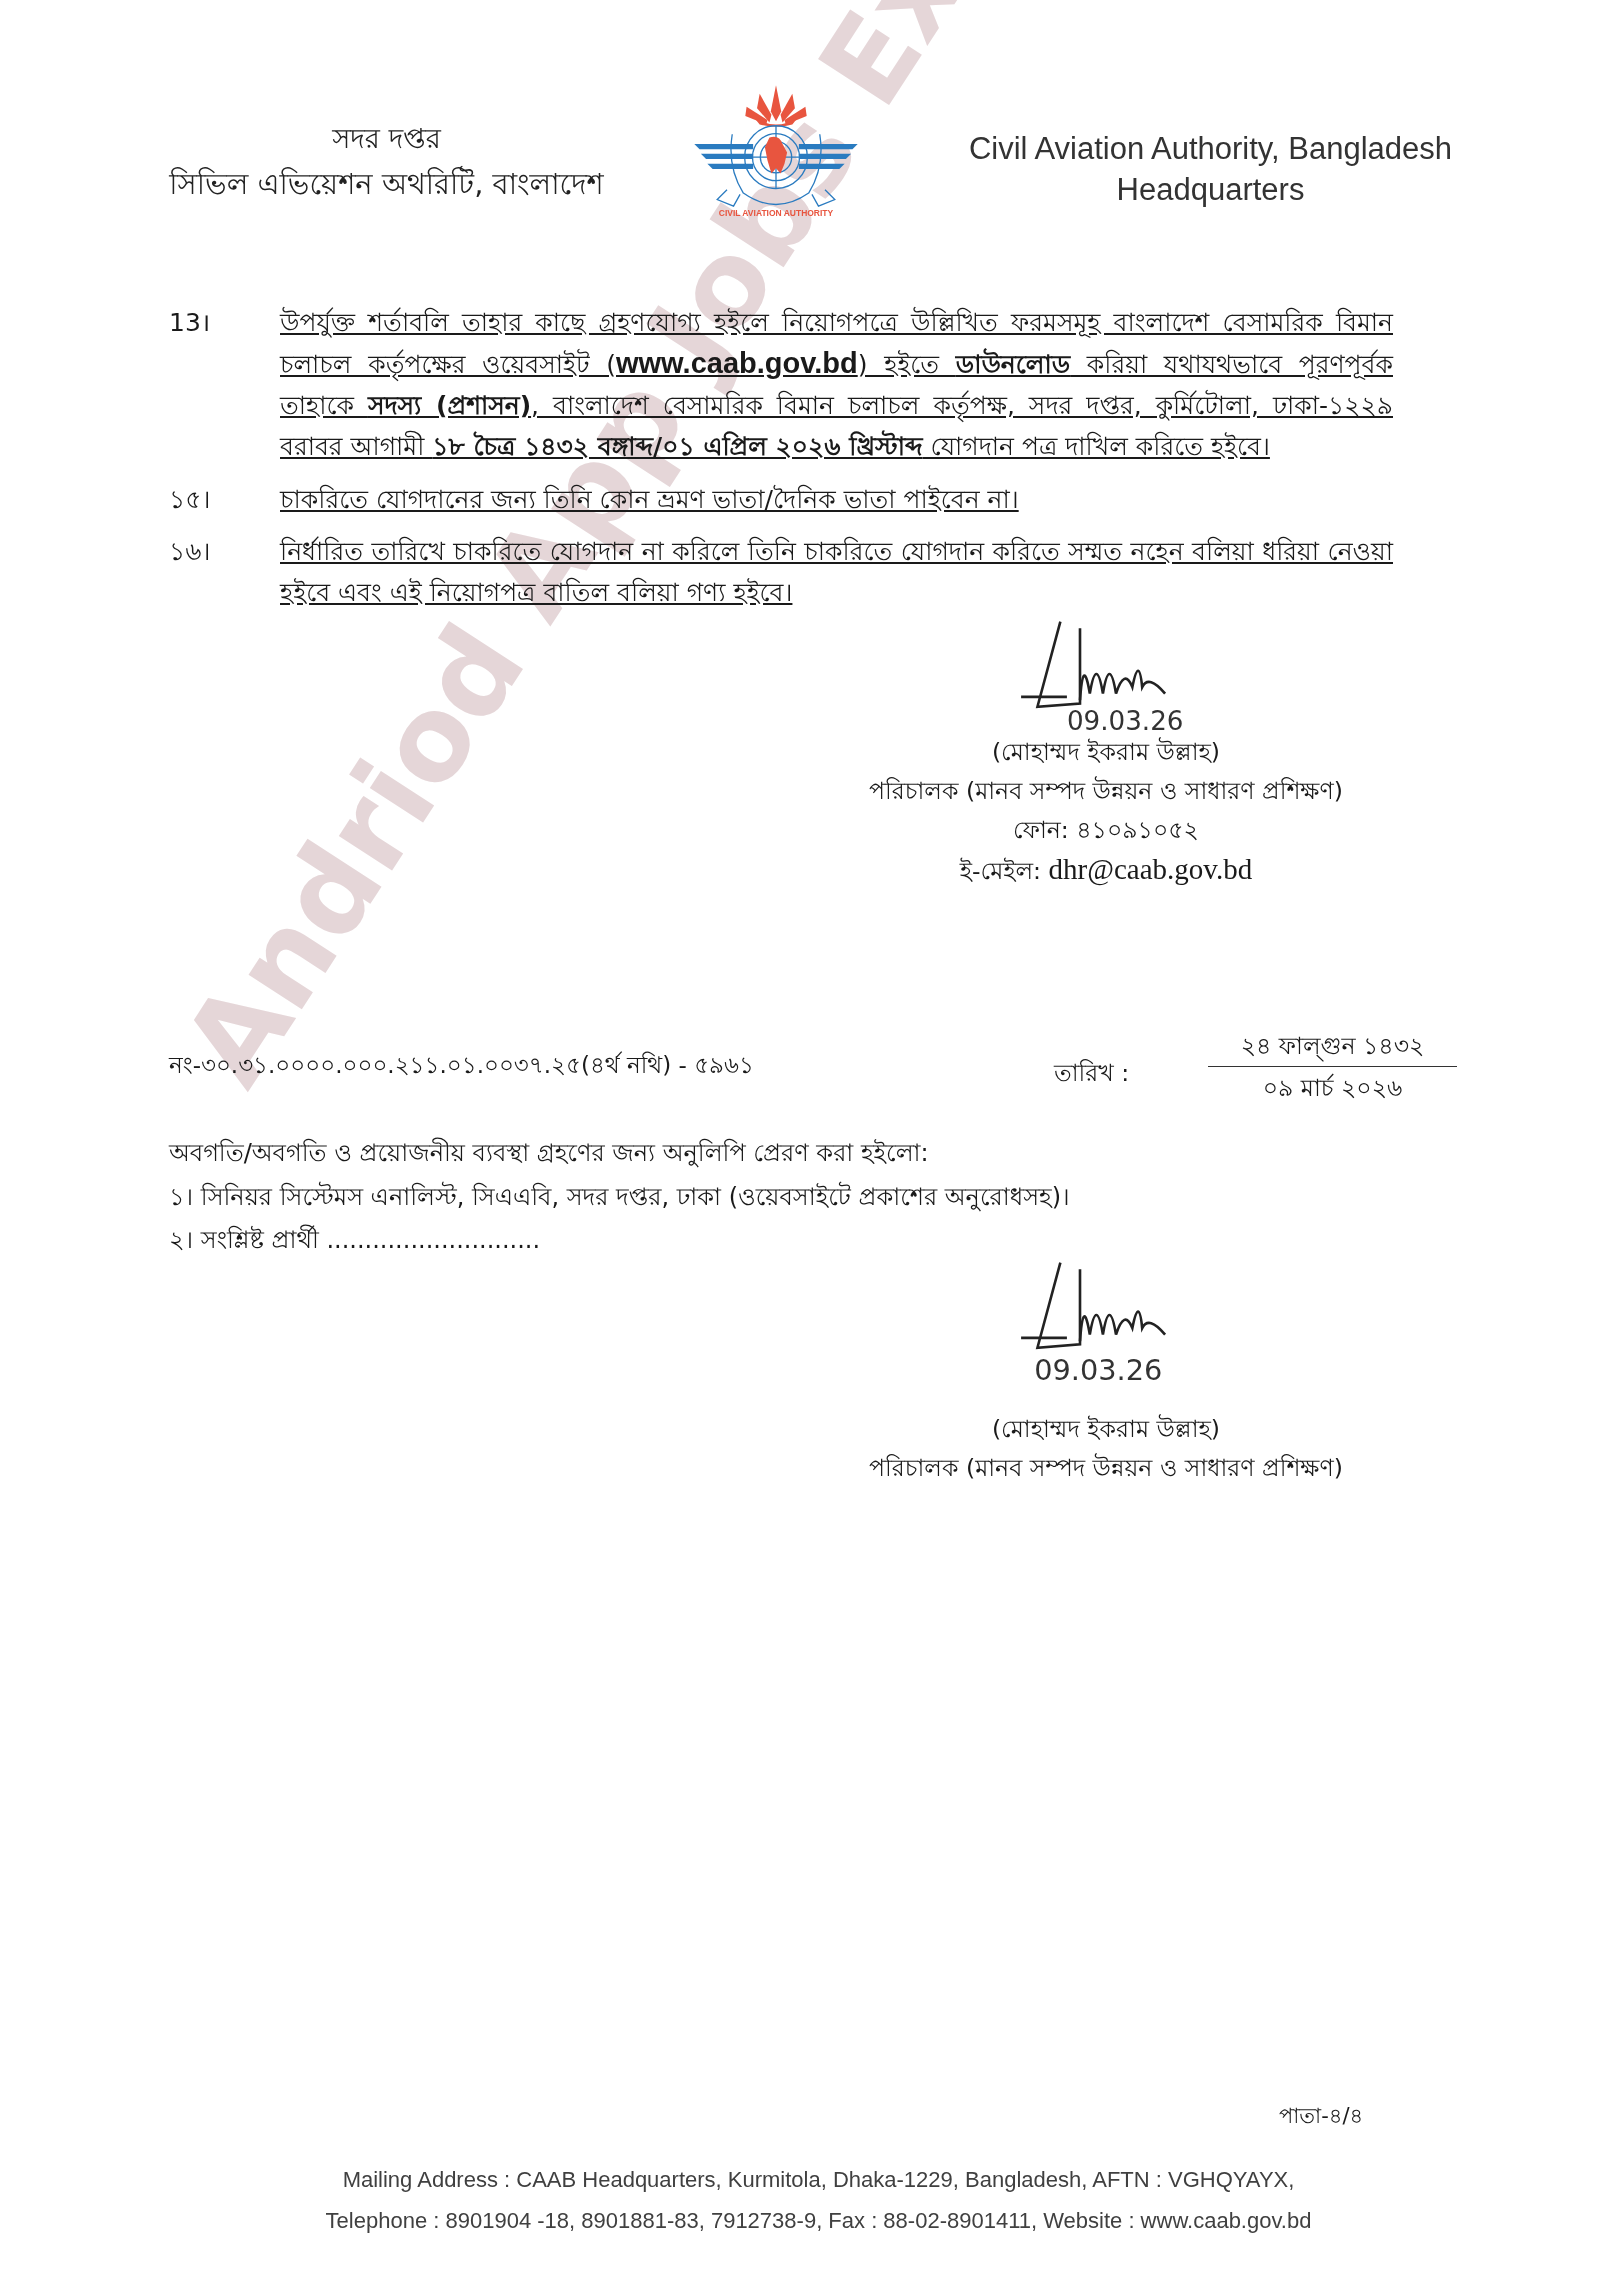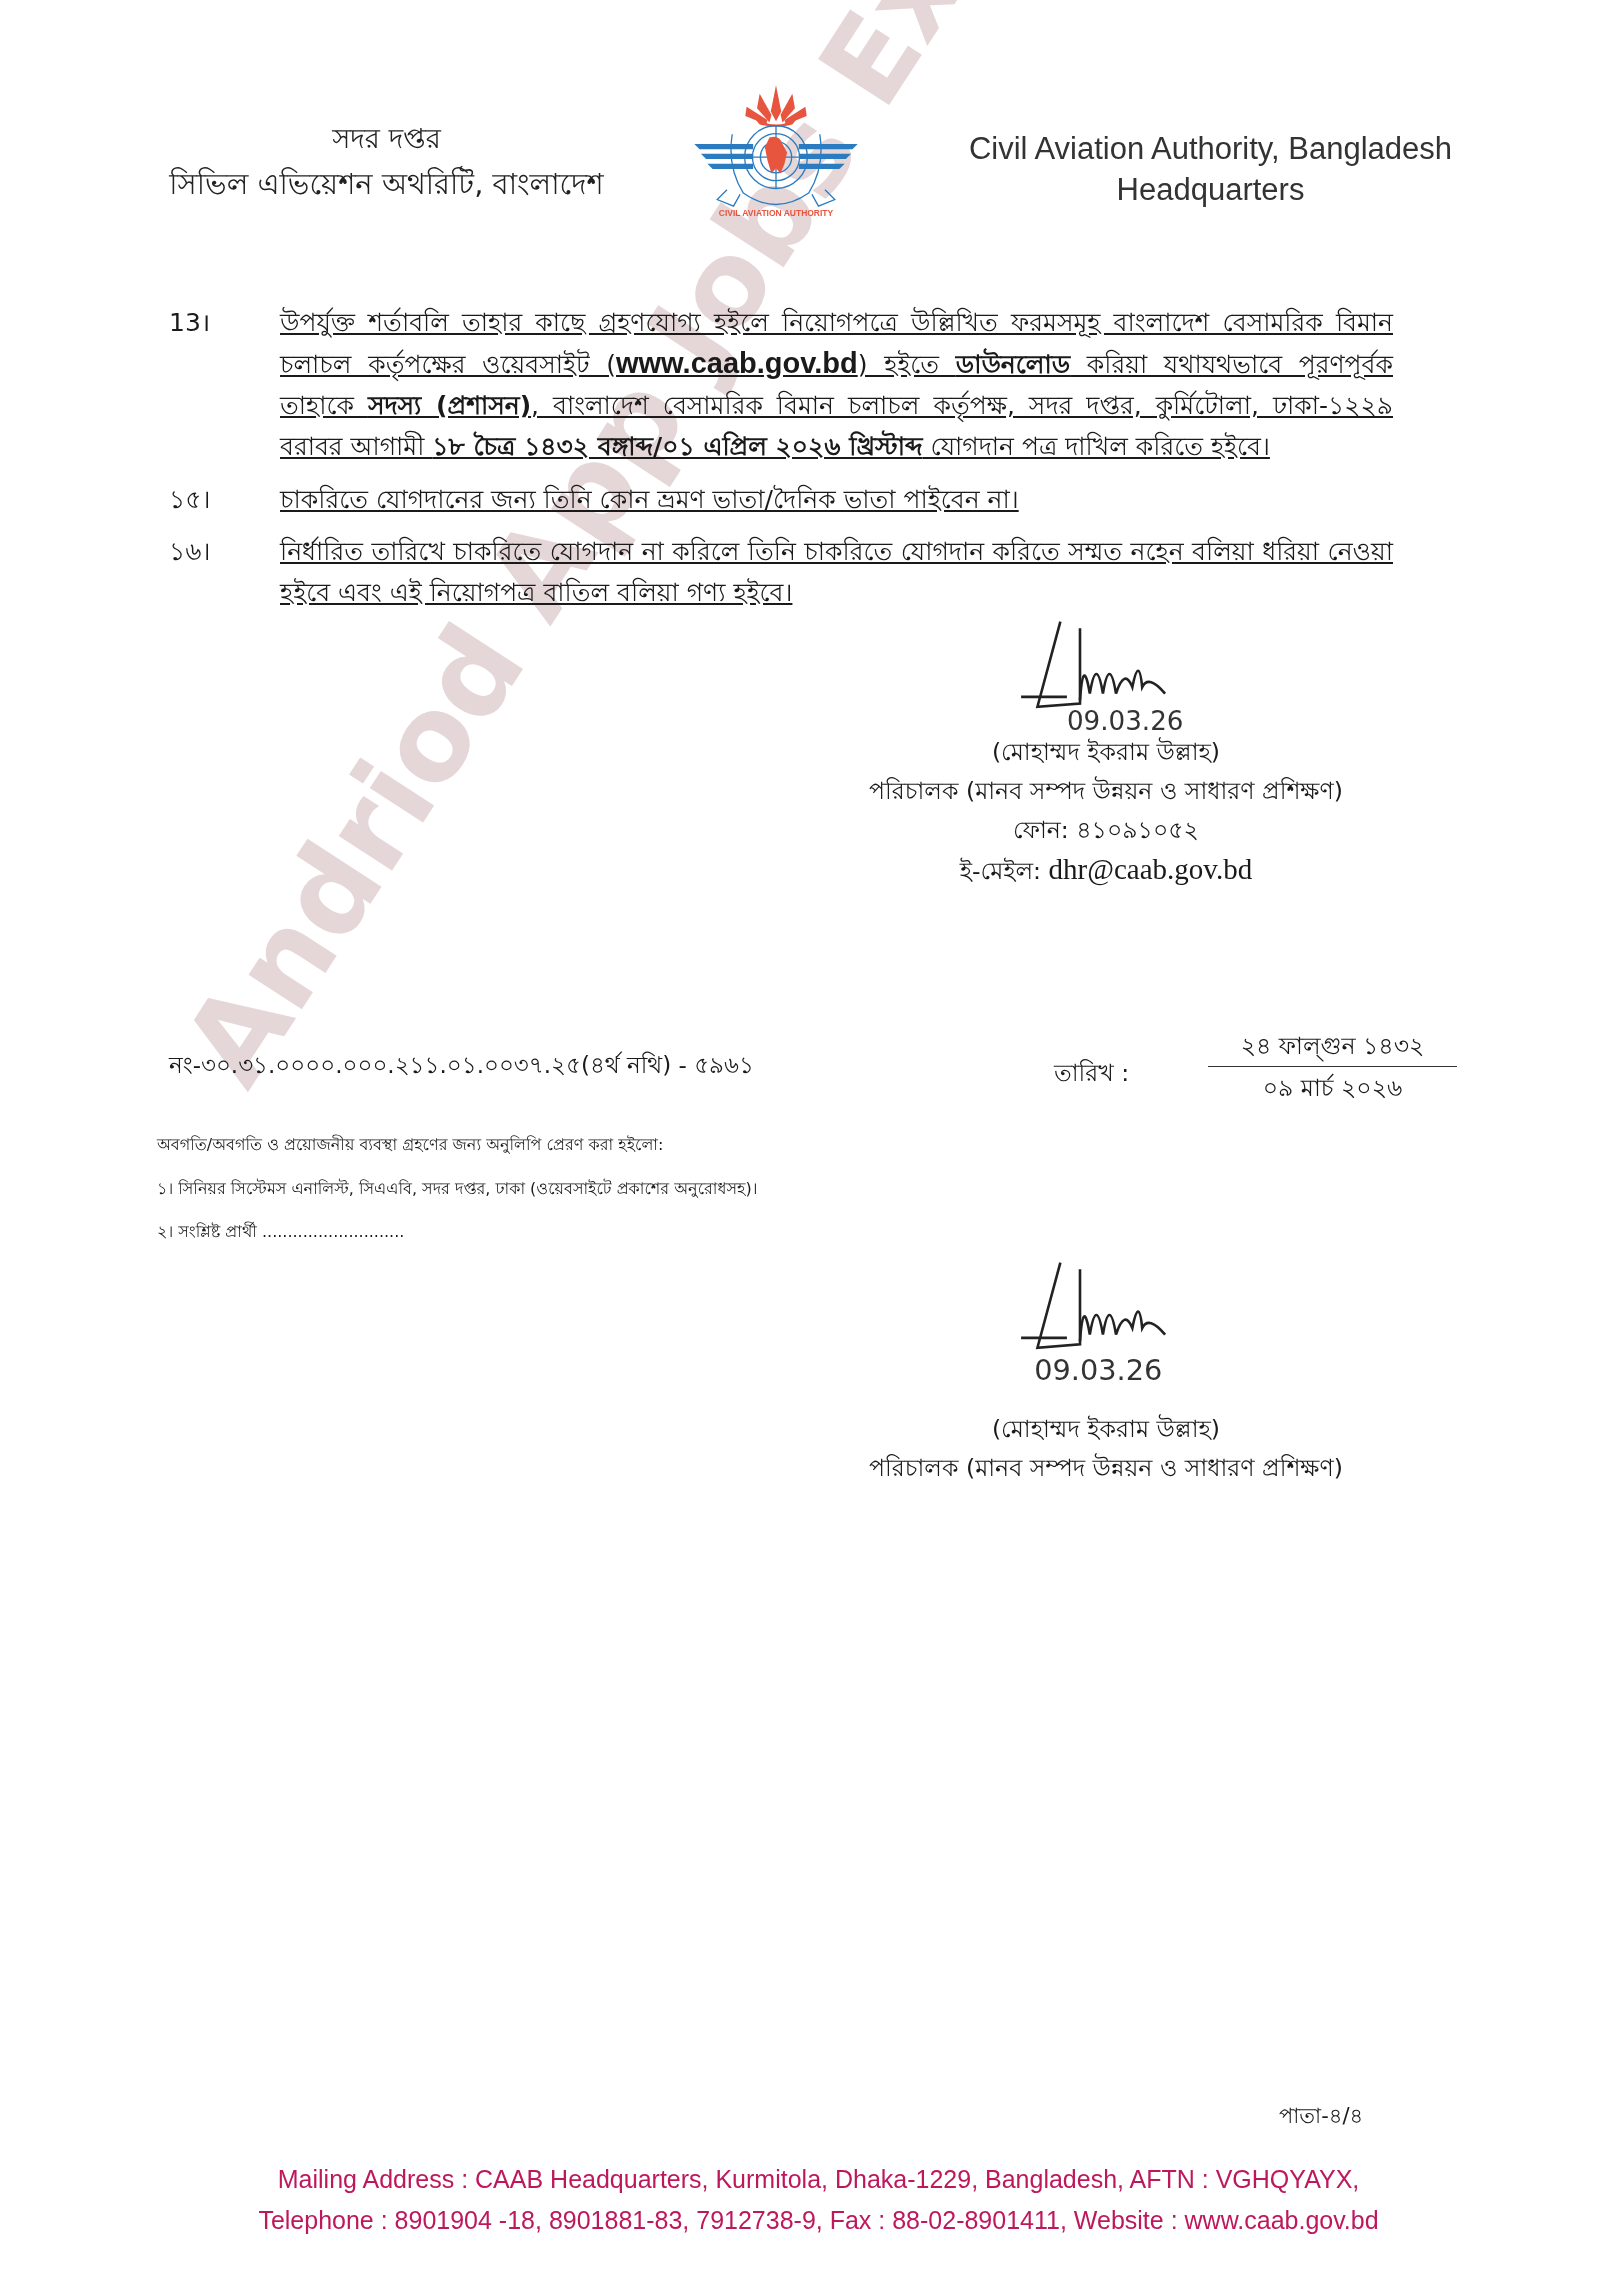--- a/index.html
+++ b/index.html
@@ -27,25 +27,25 @@
   .sigblock { text-align: center; font-size: 23.6px; line-height: 39px; }
   .underline { text-decoration: underline; text-underline-offset: 6.5px; }
   .email { font-family: "Liberation Serif", serif; font-size: 29px; text-align: right; }
   .sig svg { display: block; }
 
   .ref { left: 169px; top: 1047px; font-size: 23px; }
   .date-label { left: 1054px; top: 1055px; font-size: 23.6px; }
   .date-frac { left: 1208px; top: 1027px; width: 249px; text-align: center; font-size: 23.6px; line-height: 38px; }
   .date-frac .bar { border-top: 1.3px solid #333; margin: 1.3px 0; }
 
-  .cc { left: 157px; font-size: 16px; line-height: 41px; }
+  .cc { left: 169px; font-size: 24px; line-height: 41px; margin-top: 9px; }
 
   .pagenum { left: 1279px; top: 2100px; font-size: 21px; }
   .footer { left: 92px; width: 1453px; top: 2159px; text-align: center;
-            font-family: "Liberation Sans", sans-serif; font-size: 25px; line-height: 41px; color: #be185d; }
+            font-family: "Liberation Sans", sans-serif; font-size: 22px; line-height: 41px; color: #404040; }
 
   .watermark {
     left: 157px; top: 1034px;
     font-family: "DejaVu Sans", sans-serif; font-weight: bold;
     font-size: 116px; color: #e5d6d8; white-space: nowrap;
     transform-origin: 0 0; transform: rotate(-57deg);
     pointer-events: none; z-index: 0;
   }
   .content { position: relative; z-index: 1; }
 </style>

